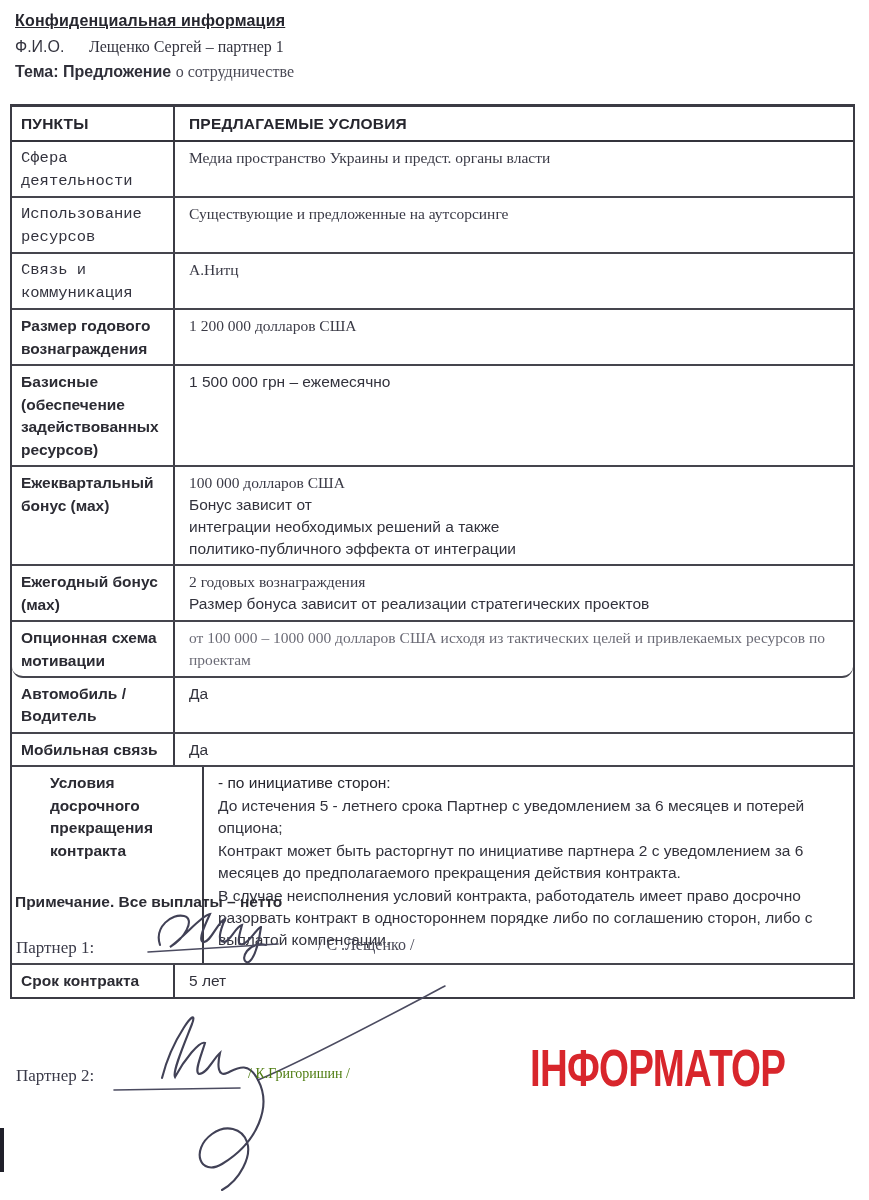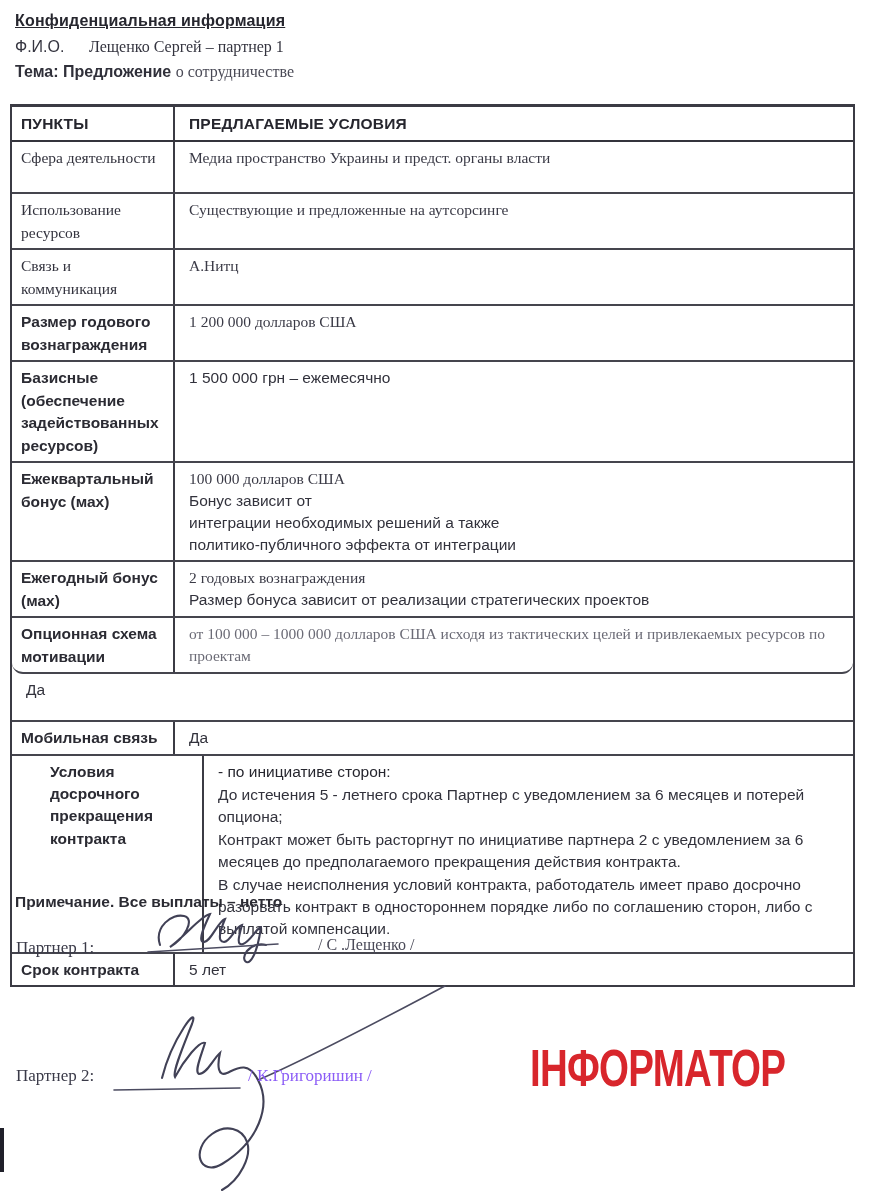--- a/index.html
+++ b/index.html
@@ -48,21 +48,21 @@
   }
   .cell-value{
     flex:1;padding:5px 10px 4px 14px;box-sizing:border-box;
     font-size:15.5px;line-height:1.42;
   }
   .header-row .cell-term,.header-row .cell-value{
     font-weight:700;font-size:15.5px;letter-spacing:.2px;color:#26262e;
     padding-top:6px;padding-bottom:5px;
   }
   .term-sans{font-family:"Liberation Sans",sans-serif;font-weight:700;color:#2b2b33;}
-  .term-serif{font-family:Liberation Serif, serif;font-weight:400;color:#33333e;}
+  .term-serif{font-family:Liberation Mono, monospace;font-weight:400;color:#33333e;}
   .v-line{min-height:1em;}
   .v-serif{font-family:"Liberation Serif",serif;color:#3a3a46;}
   .v-sans{font-family:"Liberation Sans",sans-serif;color:#32323c;}
   .v-bold{font-weight:400;color:#26262e;}
   .faded{color:#6b6b76;}
   
   .r-h30{min-height:30px;} .r-h52{min-height:50px;} .r-h46{min-height:44px;}
   .r-h45{min-height:43px;} .r-h84{min-height:82px;} .r-h94{min-height:92px;}
   .r-h47{min-height:45px;} .r-h50{min-height:49px;border-radius:11px;} .r-h48{min-height:46px;}
   .r-h25{min-height:23px;} .r-h200{min-height:196px;padding-left:29px;} .r-h26{min-height:24px;}
@@ -78,21 +78,21 @@
   .sig-label{font-family:"Liberation Serif",serif;font-size:17px;color:#3a3a48;}
   .partner1-label{position:absolute;left:16px;top:938px;}
   .partner1-name{
     position:absolute;left:318px;top:936px;
     font-family:"Liberation Serif",serif;font-size:16px;color:#4a4a58;
   }
   .partner1-sig{position:absolute;left:140px;top:903px;}
   .partner2-label{position:absolute;left:16px;top:1066px;}
   .partner2-name{
     position:absolute;left:248px;top:1066px;
-    font-family:"Liberation Serif",serif;font-size:17px;color:#8b5cf6;
+    font-family:"Liberation Serif",serif;font-size:14px;color:#4d7c0f;
   }
   .partner2-sig{position:absolute;left:100px;top:980px;}
   .sig-stroke{stroke:#414156;stroke-width:2.1;fill:none;stroke-linecap:round;}
   .sig-stroke-thin{stroke:#4b4b60;stroke-width:1.6;fill:none;stroke-linecap:round;}
 
   
   .informator{
     position:absolute;left:530px;top:1038px;
     font-family:"Liberation Sans",sans-serif;
     font-weight:700;font-size:52px;letter-spacing:-1px;
@@ -185,20 +185,21 @@
     </div>
 
     <div class="t-row r-h50">
       <div class="cell-term term-sans">Опционная схема мотивации</div>
       <div class="cell-value">
           <div class="v-line v-serif faded">от 100 000 – 1000 000 долларов США исходя из тактических целей и привлекаемых ресурсов по проектам</div>
         </div>
     </div>
 
     <div class="t-row r-h48">
+      <div class="cell-term term-sans">Автомобиль /Водитель</div>
       <div class="cell-value">
           <div class="v-line v-sans">Да</div>
         </div>
     </div>
 
     <div class="t-row r-h25">
       <div class="cell-term term-sans">Мобильная связь</div>
       <div class="cell-value">
           <div class="v-line v-sans">Да</div>
         </div>

